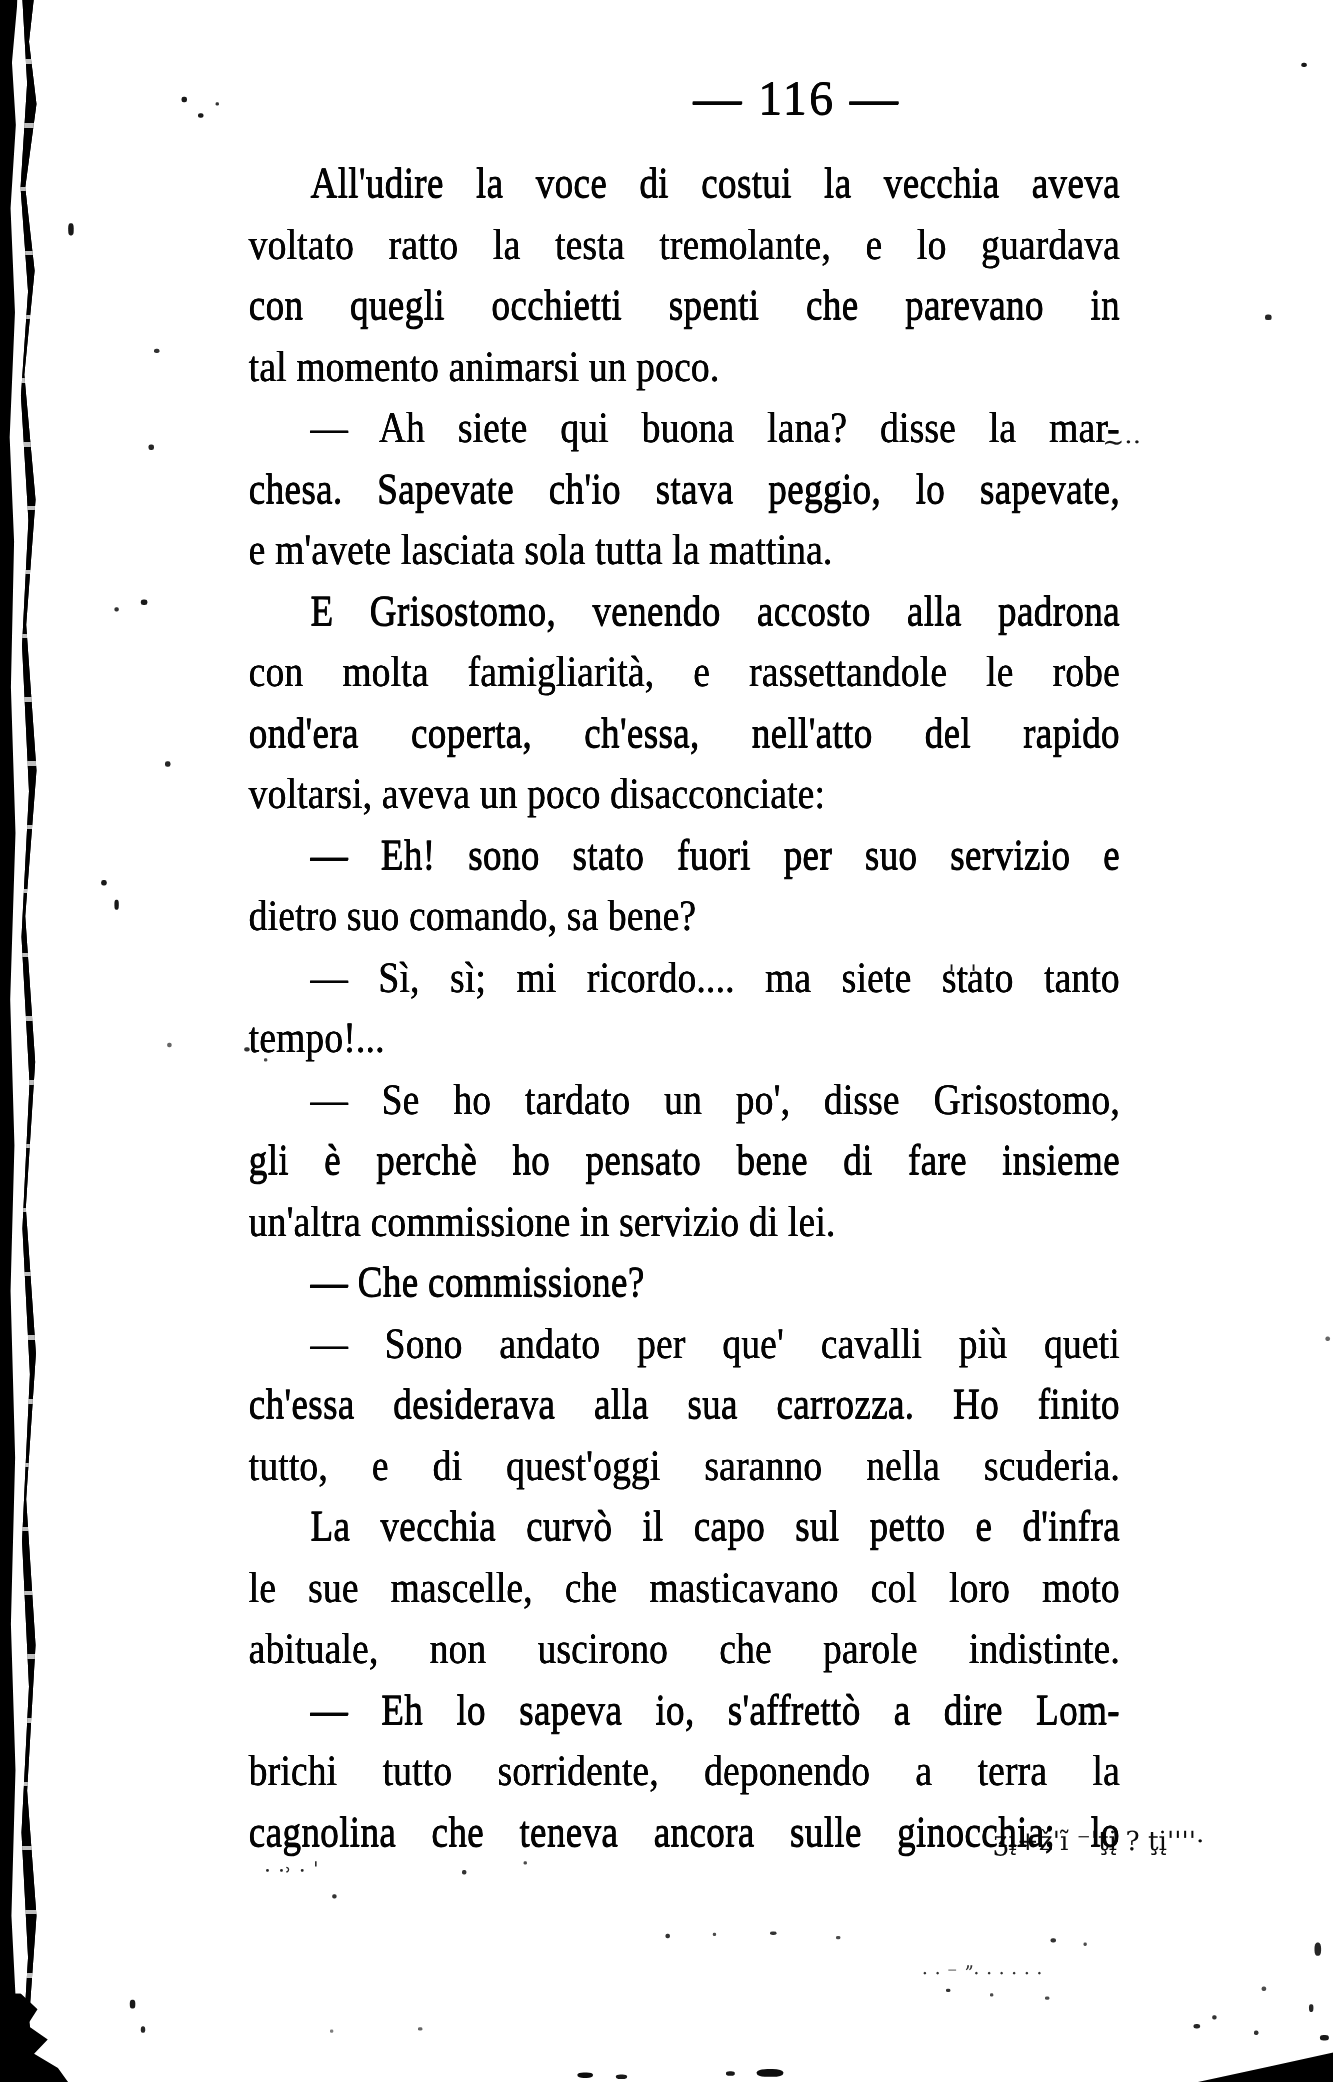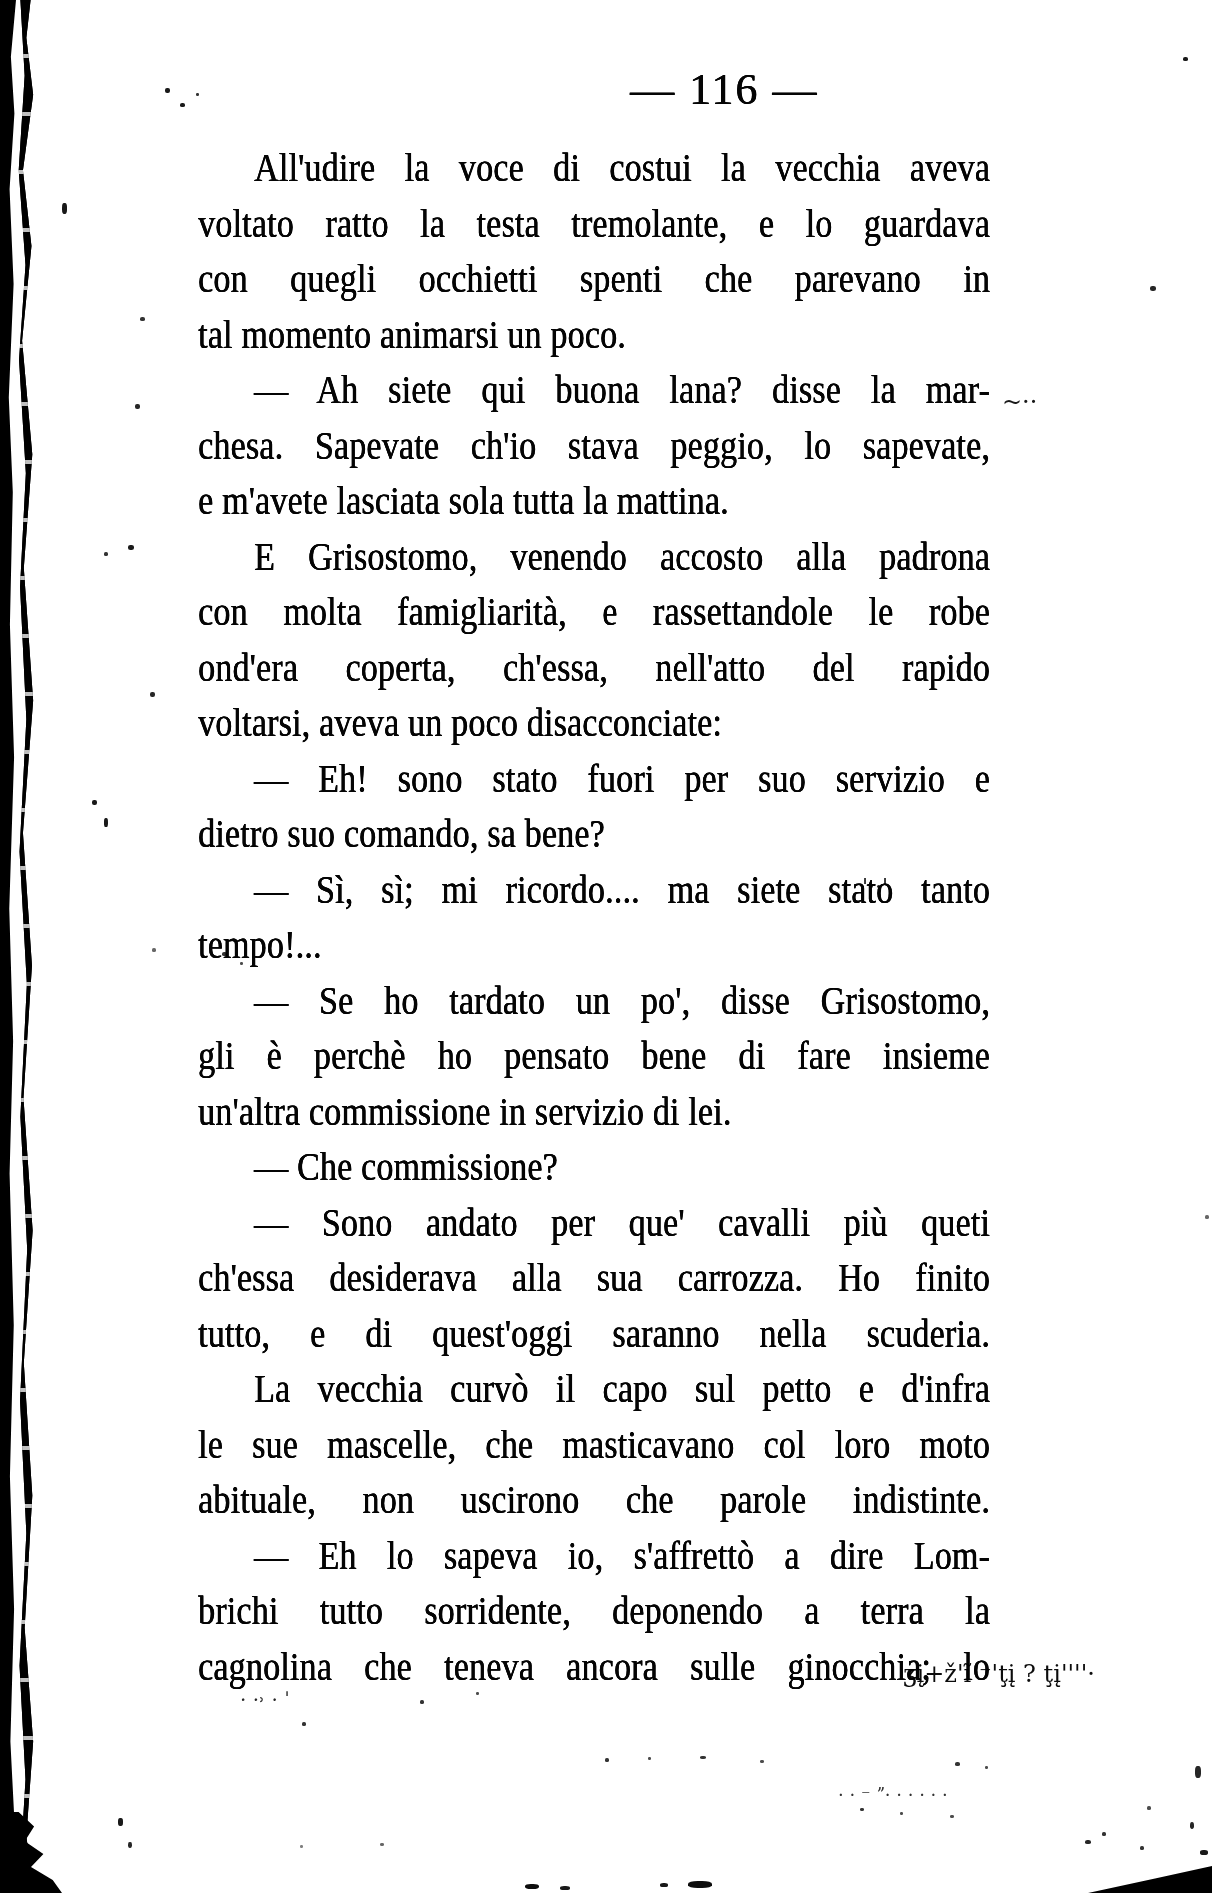--- a/index.html
+++ b/index.html
@@ -14,21 +14,21 @@
   
   .ink{ text-shadow:0.4px 0 0 currentColor, 0 0.3px 0 currentColor; }
 
   #page-number{
     position:absolute; left:630px; top:64px;
     font-size:44px; letter-spacing:2px;
     white-space:nowrap;
   }
 
   #text-block{
-    position:absolute; left:198px; top:138px; width:792px;
+    position:absolute; left:226px; top:138px; width:792px;
   }
   .line{
     height:55.5px; line-height:55.5px;
     font-size:34px;
     transform:scaleY(1.16); transform-origin:50% 30%;
     white-space:normal; overflow:visible;
     letter-spacing:0.2px;
   }
   .line.just{ text-align:justify; text-align-last:justify; }
   .line.left{ text-align:left; }

